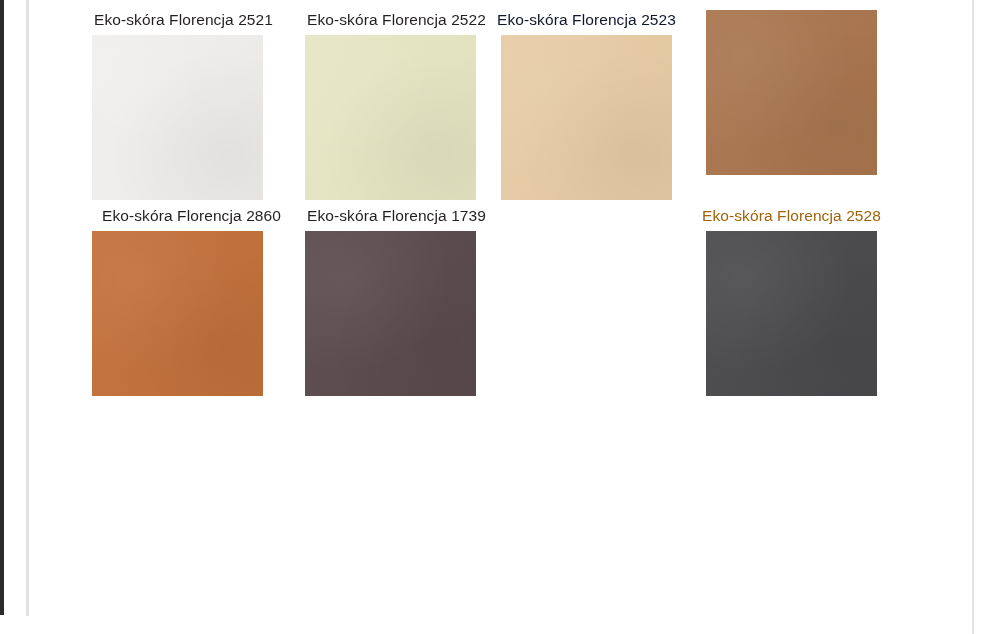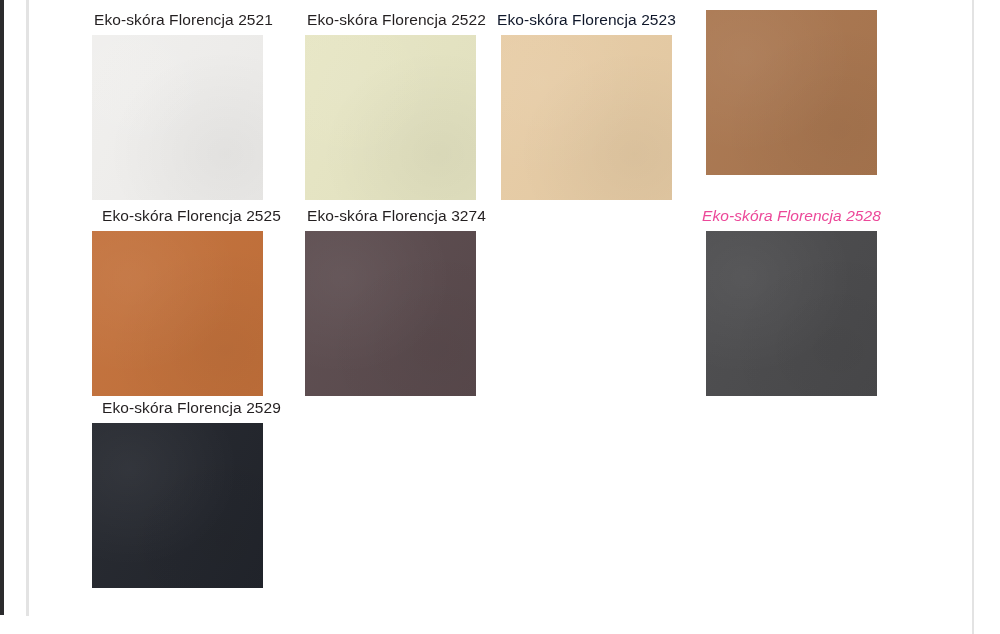--- a/index.html
+++ b/index.html
@@ -126,33 +126,29 @@
   <div class="swatch-cell col-3 row-1">
     <div class="swatch-label" style="color: #0f172a;">Eko-skóra Florencja 2523</div>
     <div class="swatch-chip" style="background-color: rgb(231, 204, 165);"></div>
   </div>
 
   <div class="swatch-cell col-4 row-1">
     <div class="swatch-chip" style="background-color: rgb(169, 118, 79);"></div>
   </div>
 
   <div class="swatch-cell col-1 row-2">
-    <div class="swatch-label" style="color: rgb(35, 31, 32);">Eko-skóra Florencja 2525</div>
+    <div class="swatch-label" style="color: rgb(35, 31, 32);">Eko-skóra Florencja 2860</div>
     <div class="swatch-chip" style="background-color: rgb(194, 112, 58);"></div>
   </div>
 
   <div class="swatch-cell col-2 row-2">
-    <div class="swatch-label" style="color: rgb(35, 31, 32);">Eko-skóra Florencja 3274</div>
+    <div class="swatch-label" style="color: rgb(35, 31, 32);">Eko-skóra Florencja 1739</div>
     <div class="swatch-chip" style="background-color: rgb(90, 74, 77);"></div>
   </div>
 
 
   <div class="swatch-cell col-4 row-2">
-    <div class="swatch-label" style="color: #ec4899; font-style: italic;">Eko-skóra Florencja 2528</div>
+    <div class="swatch-label" style="color: #a16207;">Eko-skóra Florencja 2528</div>
     <div class="swatch-chip" style="background-color: rgb(74, 74, 76);"></div>
   </div>
 
-  <div class="swatch-cell col-1 row-3">
-    <div class="swatch-label" style="color: rgb(35, 31, 32);">Eko-skóra Florencja 2529</div>
-    <div class="swatch-chip" style="background-color: rgb(34, 37, 44);"></div>
-  </div>
 
 </div>
 
 </body></html>

